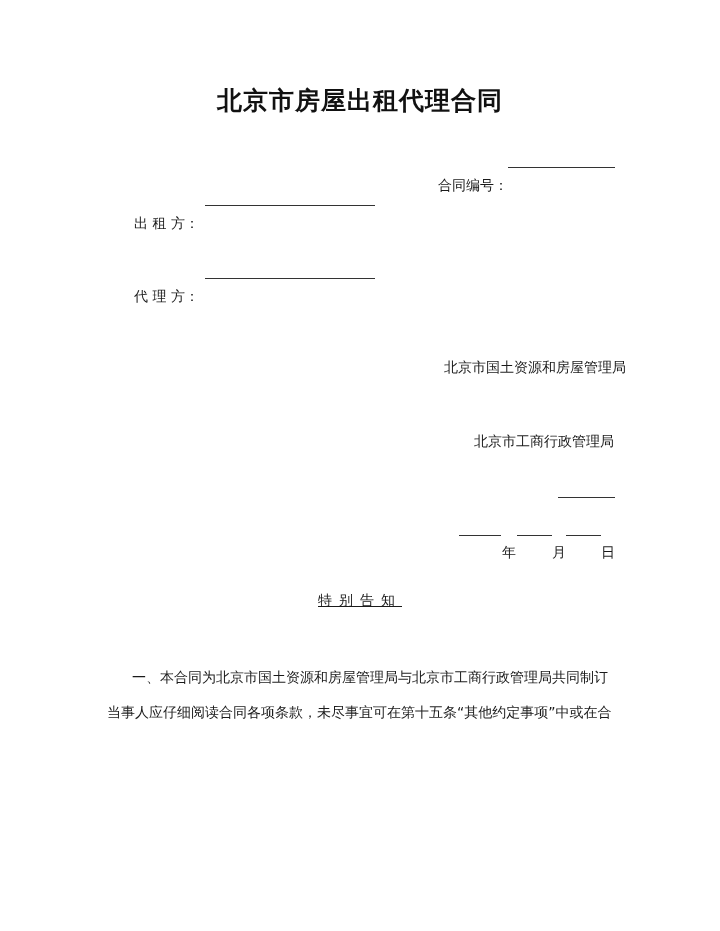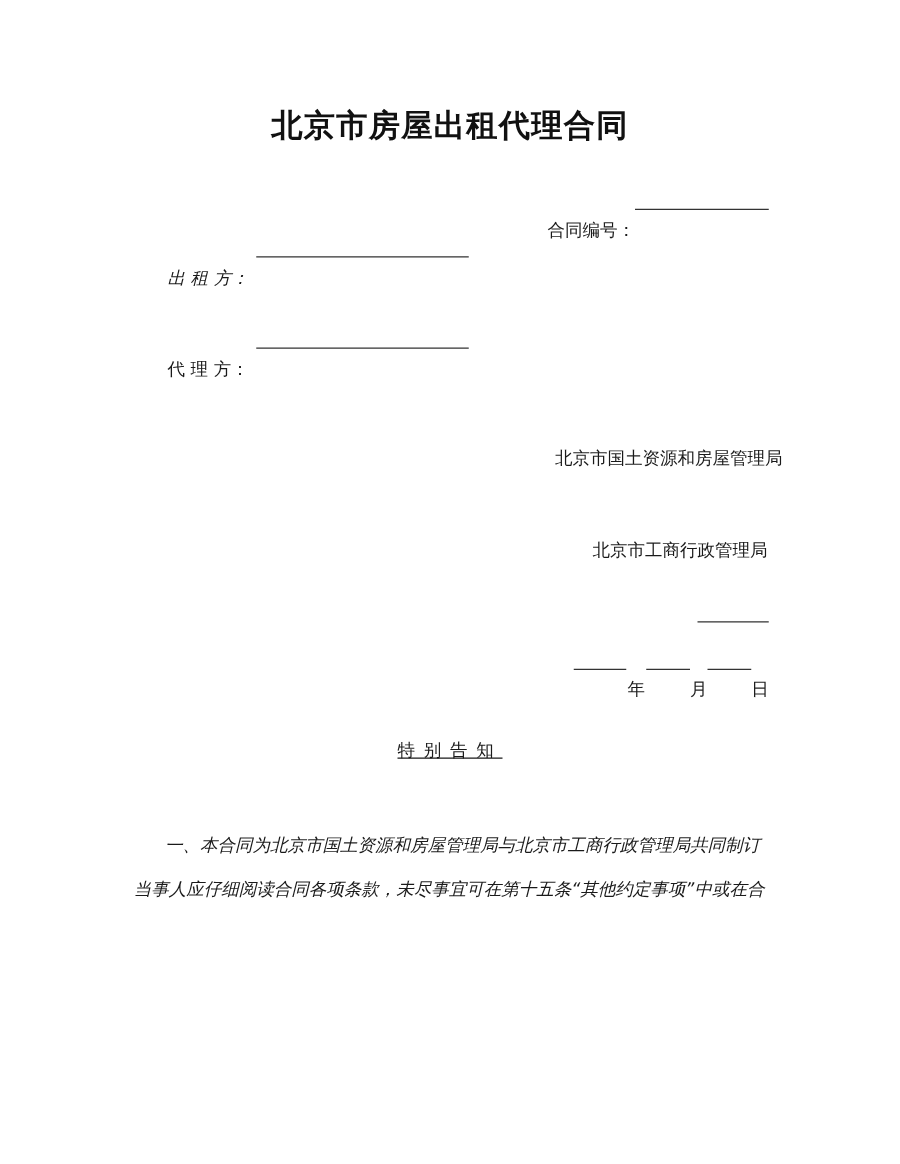--- a/index.html
+++ b/index.html
@@ -40,31 +40,31 @@
     }
     .para {
       position: absolute;
       left: 107px;
       top: 660px;
       width: 510px;
       font-size: 14px;
       line-height: 35px;
       white-space: normal;
     }
-    .para-line { display: block; white-space: nowrap; font-style: italic; }
+    .para-line { display: block; white-space: nowrap; }
   </style>
 </head>
 <body>
 
 <div class="abs title">北京市房屋出租代理合同</div>
 
 <div class="abs label" style="left:438px; top:152px;">合同编号：</div>
 <div class="uline" style="left:508px; width:107px; top:167px;"></div>
 
-<div class="abs label" style="left:134px; top:190px;font-style:italic;">出 租 方：</div>
+<div class="abs label" style="left:134px; top:190px;">出 租 方：</div>
 <div class="uline" style="left:205px; width:170px; top:205px;"></div>
 
 <div class="abs label" style="left:134px; top:263px;">代 理 方：</div>
 <div class="uline" style="left:205px; width:170px; top:278px;"></div>
 
 <div class="abs label right" style="right:94px; top:334px;">北京市国土资源和房屋管理局</div>
 <div class="abs label right" style="right:106px; top:408px;">北京市工商行政管理局</div>
 
 <div class="uline" style="left:558px; width:57px; top:497px;"></div>
 

